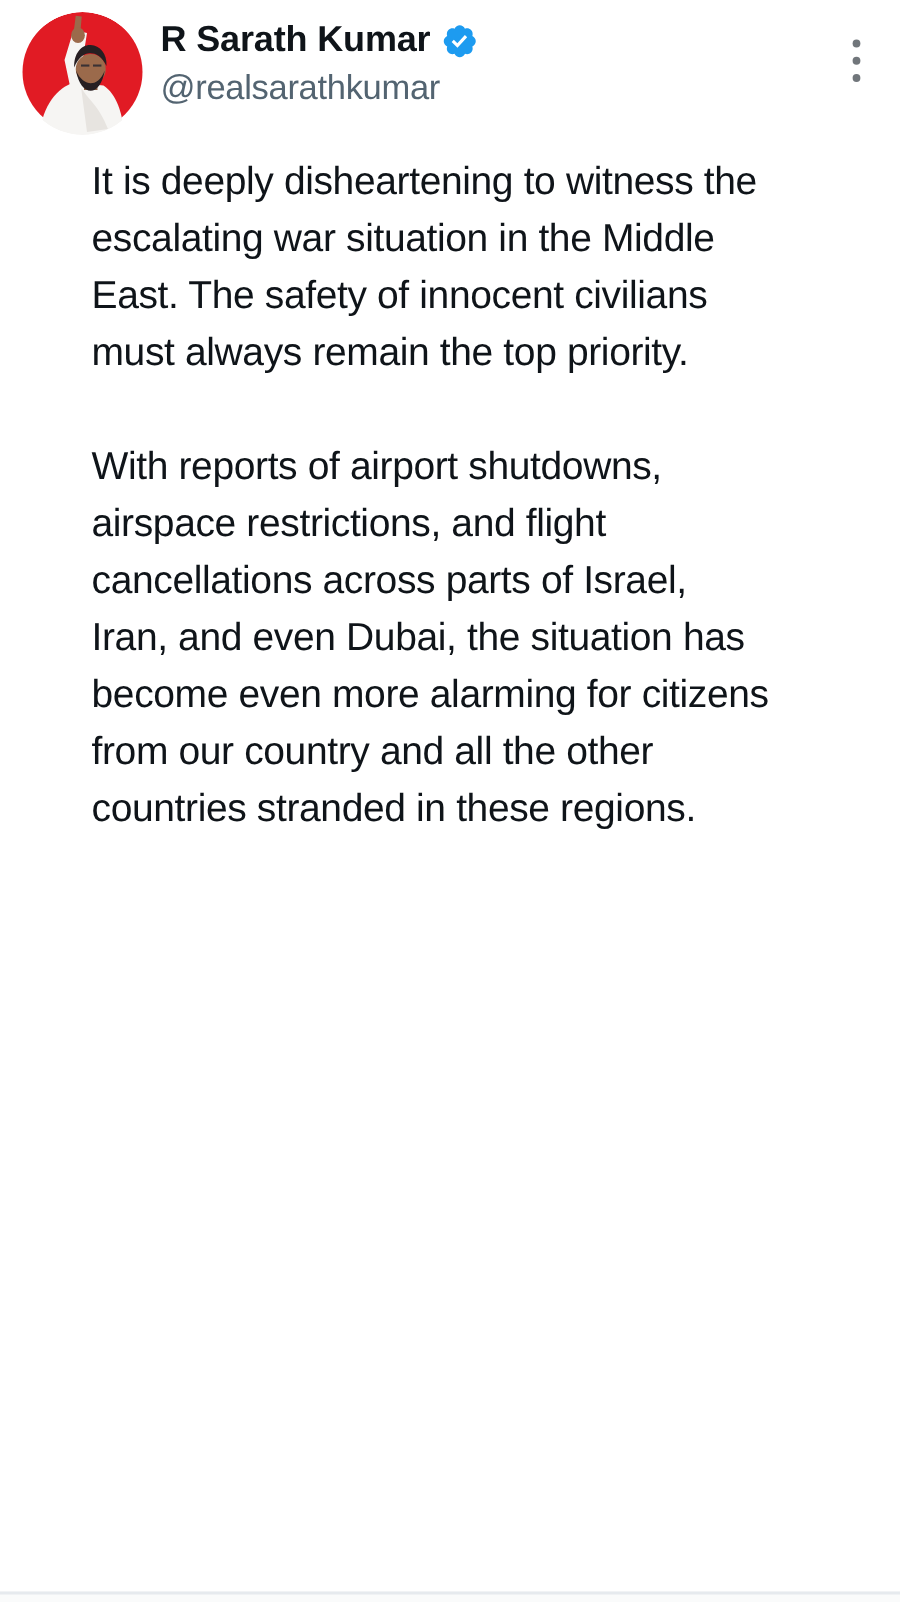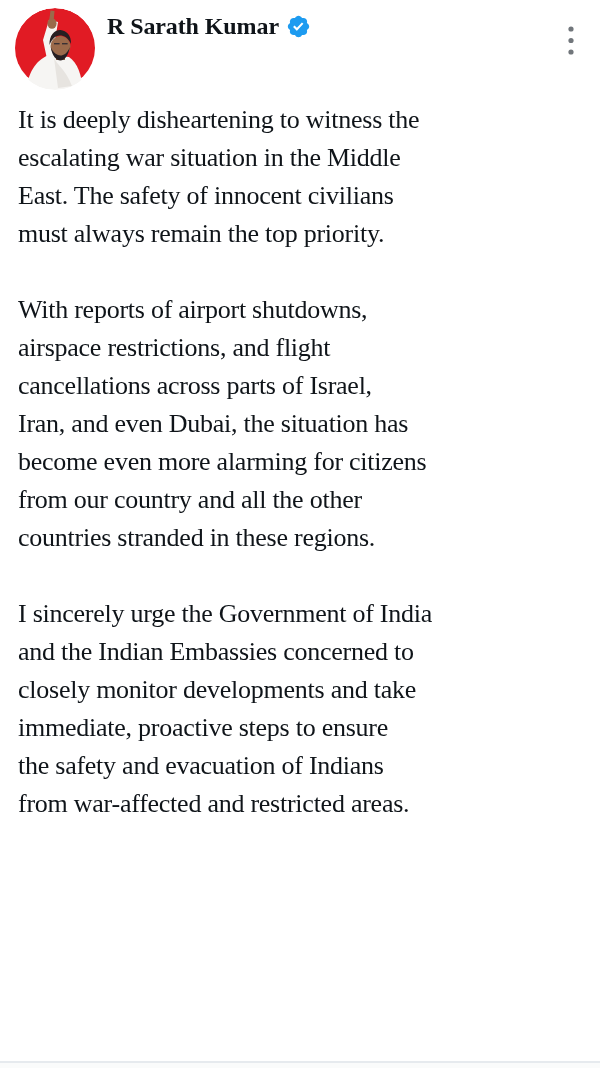--- a/index.html
+++ b/index.html
@@ -3,21 +3,21 @@
 <meta charset="utf-8">
 <style>
   * { margin:0; padding:0; box-sizing:border-box; }
   html,body { width:600px; height:1068px; }
   body {
     background:#ffffff;
     font-family:"Liberation Sans", sans-serif;
     position:relative;
     overflow:hidden;
   }
-  .post { width:600px; height:1068px; position:relative;font-family:Liberation Serif, serif; }
+  .post { width:600px; height:1068px; position:relative; }
 
   
   .header {
     display:flex;
     align-items:flex-start;
     padding:8px 22px 0 14px;
   }
   .avatar {
     width:82px; height:82px;
     border-radius:50%;
@@ -47,21 +47,21 @@
   }
   .more {
     margin-left:auto;
     margin-top:16px;
     padding:2px 4px;
     cursor:pointer;
     flex:none;
   }
 
   
-  .tweet-text { padding:0 18px; margin-top:11px; }
+  .tweet-text { padding:0 18px; margin-top:11px;margin-left:43px; }
   .tweet-paragraph {
     font-size:26px;
     line-height:38px;
     color:#0f1419;
     letter-spacing:-0.25px;
     white-space:pre-line;
     margin:0 0 38px 0;
   }
   .tweet-paragraph:last-child { margin-bottom:0; }
 
@@ -115,20 +115,21 @@
 
     <div class="user-info">
       <div class="name-row">
         <span class="name">R Sarath Kumar</span>
         <span class="verified">
           <svg viewBox="0 0 24 24">
             <path fill-rule="evenodd" fill="#1d9bf0" d="M22.25 12c0-1.43-.88-2.67-2.19-3.34.46-1.39.2-2.9-.81-3.91s-2.52-1.27-3.91-.81c-.66-1.31-1.91-2.19-3.34-2.19s-2.67.88-3.33 2.19c-1.4-.46-2.91-.2-3.92.81s-1.26 2.52-.8 3.91c-1.31.67-2.2 1.91-2.2 3.34s.89 2.67 2.2 3.34c-.46 1.39-.21 2.9.8 3.91s2.52 1.26 3.91.81c.67 1.31 1.91 2.19 3.34 2.19s2.68-.88 3.34-2.19c1.39.45 2.9.2 3.91-.81s1.27-2.52.81-3.91c1.31-.67 2.19-1.91 2.19-3.34zm-11.71 4.2L6.8 12.46l1.41-1.42 2.26 2.26 4.8-5.23 1.47 1.36-6.2 6.77z"></path>
           </svg>
         </span>
       </div>
+      <div class="handle">@realsarathkumar</div>
     </div>
 
     <div class="more">
       <svg width="6" height="30" viewBox="0 0 6 30">
         <g fill="#71767b">
           <circle cx="3" cy="3" r="2.6"></circle>
           <circle cx="3" cy="14.5" r="2.6"></circle>
           <circle cx="3" cy="26" r="2.6"></circle>
         </g>
       </svg>
@@ -141,23 +142,17 @@
 escalating war situation in the Middle
 East. The safety of innocent civilians
 must always remain the top priority.</p>
       <p class="tweet-paragraph">With reports of airport shutdowns,
 airspace restrictions, and flight
 cancellations across parts of Israel,
 Iran, and even Dubai, the situation has
 become even more alarming for citizens
 from our country and all the other
 countries stranded in these regions.</p>
-      <p class="tweet-paragraph">I sincerely urge the Government of India
-and the Indian Embassies concerned to
-closely monitor developments and take
-immediate, proactive steps to ensure
-the safety and evacuation of Indians
-from war-affected and restricted areas.</p>
     </div>
 
   <div class="bottom-strip"></div>
 
 </div>
 
 </body></html>

